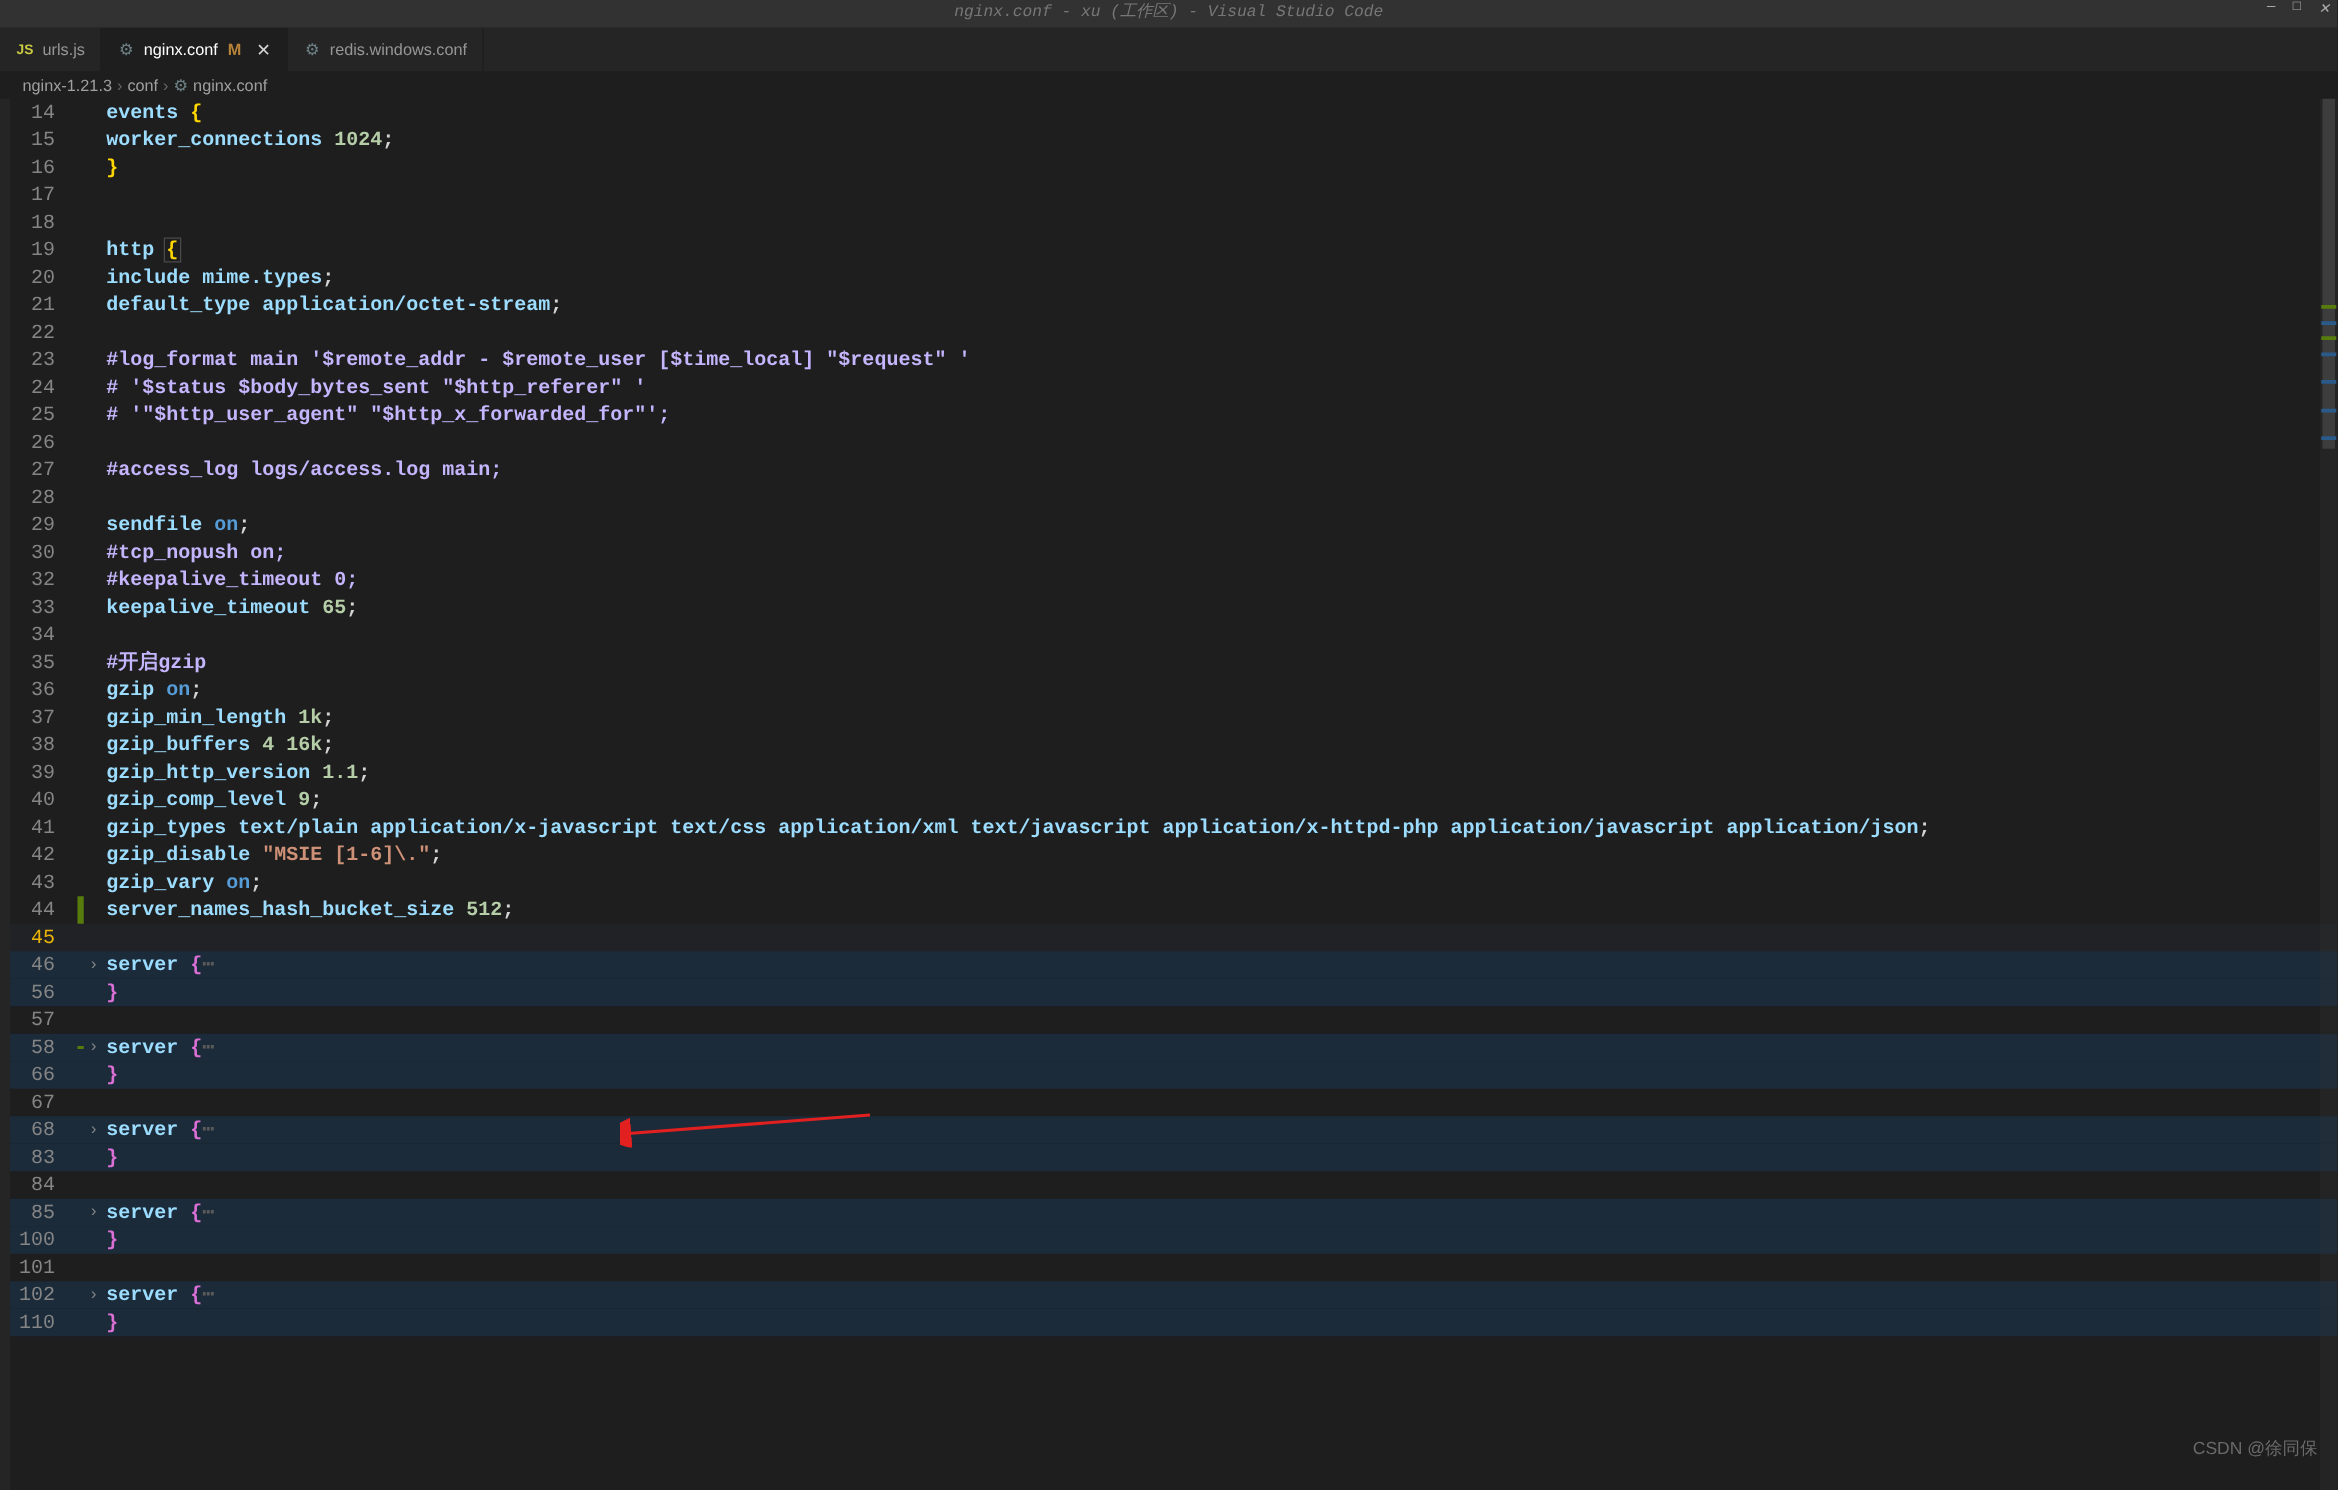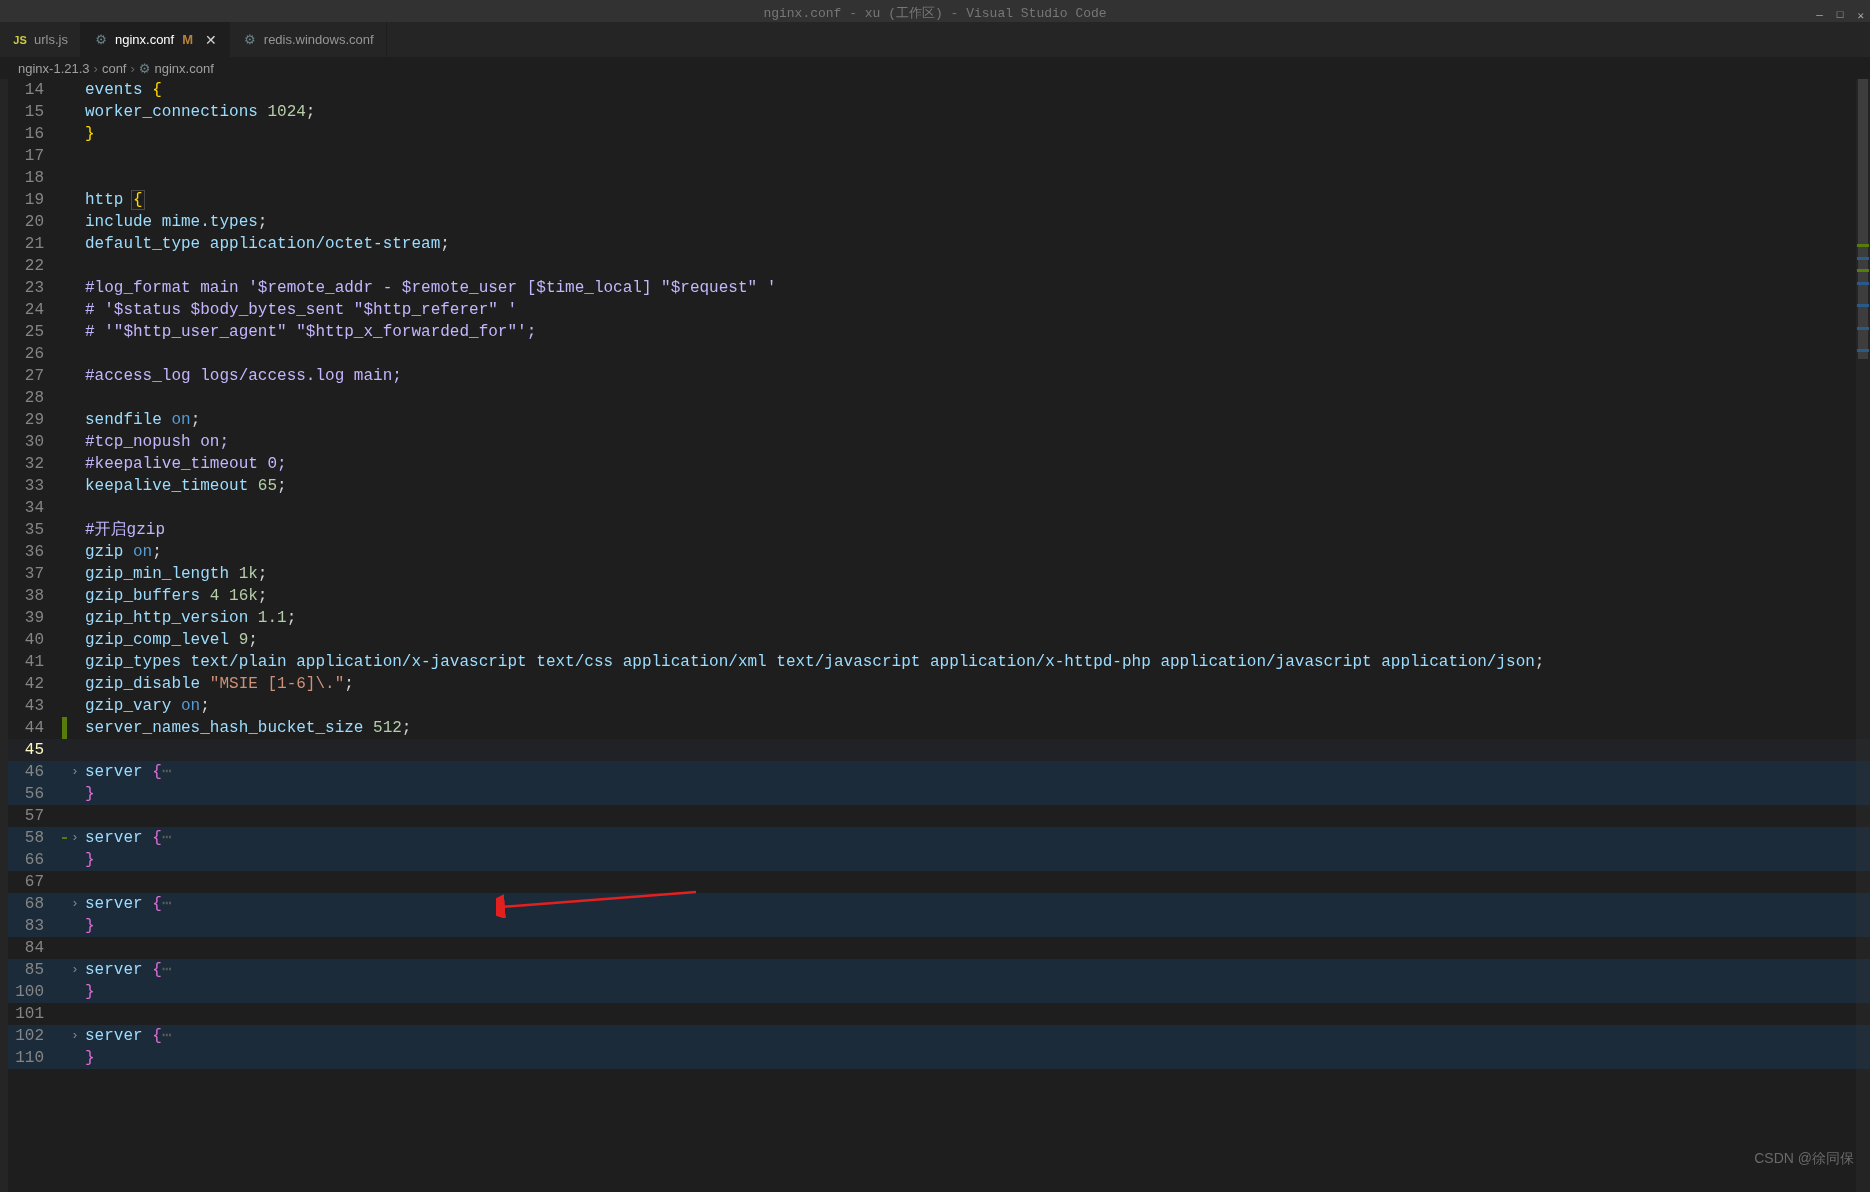--- a/index.html
+++ b/index.html
@@ -9,25 +9,26 @@
   background: #1e1e1e;
   font-family: Consolas, 'Courier New', monospace;
   font-size: 16px;
   color: #d4d4d4;
   overflow: hidden;
 }
 .titlebar {
   height: 22px;
   background: #323233;
   display: flex;
-  align-items: flex-end;
+  align-items: flex-start;
   justify-content: center;
   font-size: 13px;
   color: #888;
   position: relative;
+  font-style: italic;
 }
 .titlebar-text { color: #777; }
 .window-controls {
   position: absolute;
   right: 6px;
   display: flex;
   gap: 14px;
   font-size: 11px;
   color: #aaa;
 }
@@ -79,23 +80,23 @@
   background: #252526;
 }
 .line {
   height: 22px;
   line-height: 22px;
   display: flex;
 }
 .line-num { width: 54px; text-align: right; padding-right: 18px; color: #858585; }
 .fold { width: 16px; text-align: center; color: #858585; font-size: 13px; cursor: pointer; }
 .deco { width: 5px; }
-.line-content { flex: 1; padding-left: 2px; }
+.line-content { flex: 1; padding-left: 2px; font-weight: bold; }
 .line.caret-line { background: rgba(33,36,41,0.6); }
-.line.caret-line .line-num { color: #fef9c3; }
+.line.caret-line .line-num { color: #eab308; }
 .line.highlight { background: #1b2b3a; }
 .line.git-added .deco { background: #587c0c; }
 .line.git-added-single .deco { background: linear-gradient(to bottom, transparent 45%, #587c0c 45%, #587c0c 55%, transparent 55%); }
 .kw { color: #569cd6; }
 .id { color: #9cdcfe; }
 .num { color: #b5cea8; }
 .str { color: #ce9178; }
 .cm { color: #c4b5fd; }
 .br { color: #ffd700; }
 .br2 { color: #da70d6; }

